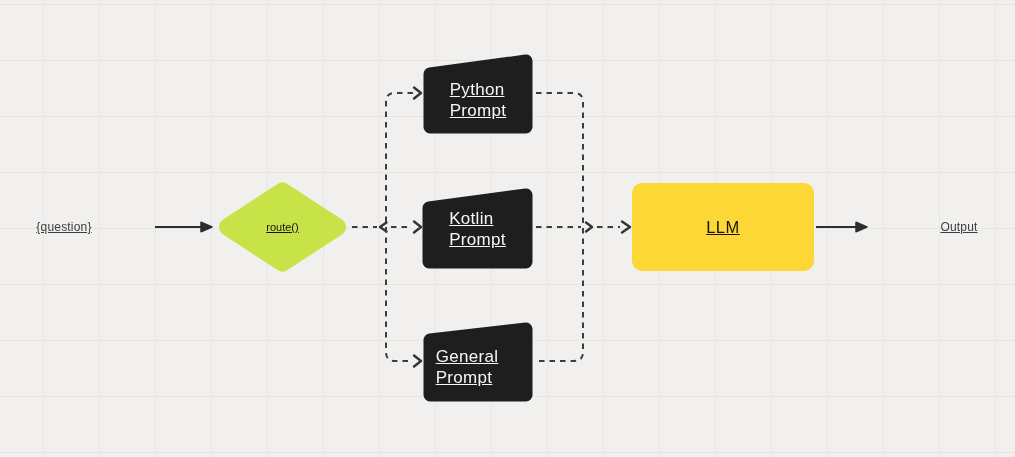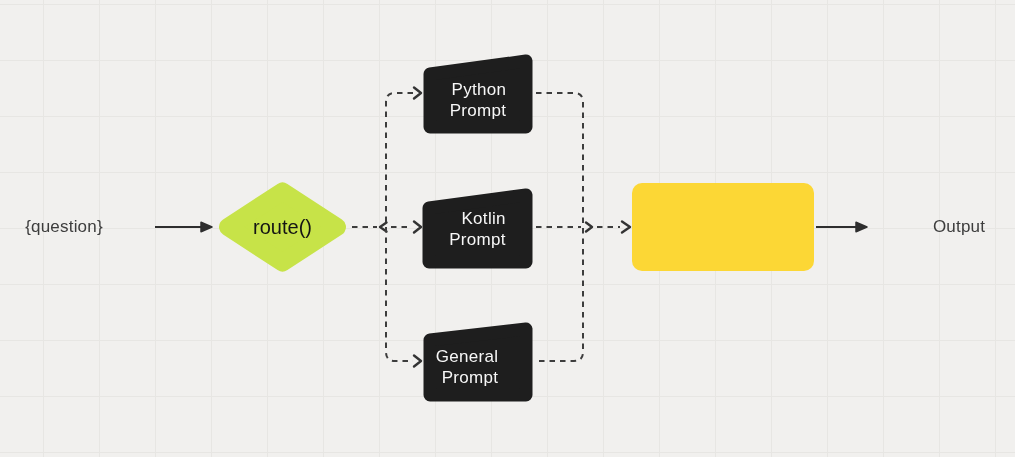--- a/index.html
+++ b/index.html
@@ -28,26 +28,27 @@
   .diamond { fill: #c7e348; stroke: #c7e348; stroke-width: 18; stroke-linejoin: round; }
   .prompt  { fill: #1e1e1e; stroke: #1e1e1e; stroke-width: 13; stroke-linejoin: round; }
   .llmrect { fill: #fcd735; }
 
   
   .lbl {
     position: absolute;
     display: flex;
     align-items: center;
     justify-content: center;
-    text-align: right;
+    text-align: left;
     white-space: pre-line;
     pointer-events: auto;
+    text-decoration: underline;
   }
-  .lbl-small { font-size: 17px; color: #3d3d3d; letter-spacing: 0.2px; }
-  .lbl-route { font-size: 20px; color: #141414; }
+  .lbl-small { font-size: 12px; color: #3d3d3d; letter-spacing: 0.2px; }
+  .lbl-route { font-size: 11px; color: #141414; }
   .lbl-node  { font-size: 17px; line-height: 1.22; color: #f7f7f7; letter-spacing: 0.3px; }
   .lbl-llm   { font-size: 16.5px; color: #141414; letter-spacing: 0.5px; }
 </style>
 </head>
 <body>
 
 <div class="canvas">
 
   <svg class="layer" width="1015" height="457" viewBox="0 0 1015 457">
 
@@ -93,15 +94,16 @@
 
   <div class="lbl lbl-node" style="left:423px; top:68px; width:110px; height:66px;">Python
 Prompt</div>
 
   <div class="lbl lbl-node" style="left:422px; top:196px; width:111px; height:67px;">Kotlin
 Prompt</div>
 
   <div class="lbl lbl-node" style="left:423px; top:334px; width:88px; height:68px;">General
 Prompt</div>
 
+  <div class="lbl lbl-llm" style="left:632px; top:183px; width:182px; height:88px;">LLM</div>
 
   <div class="lbl lbl-small" style="left:909px; top:219px; width:100px; height:16px;">Output</div>
 </div>
 
 </body></html>

